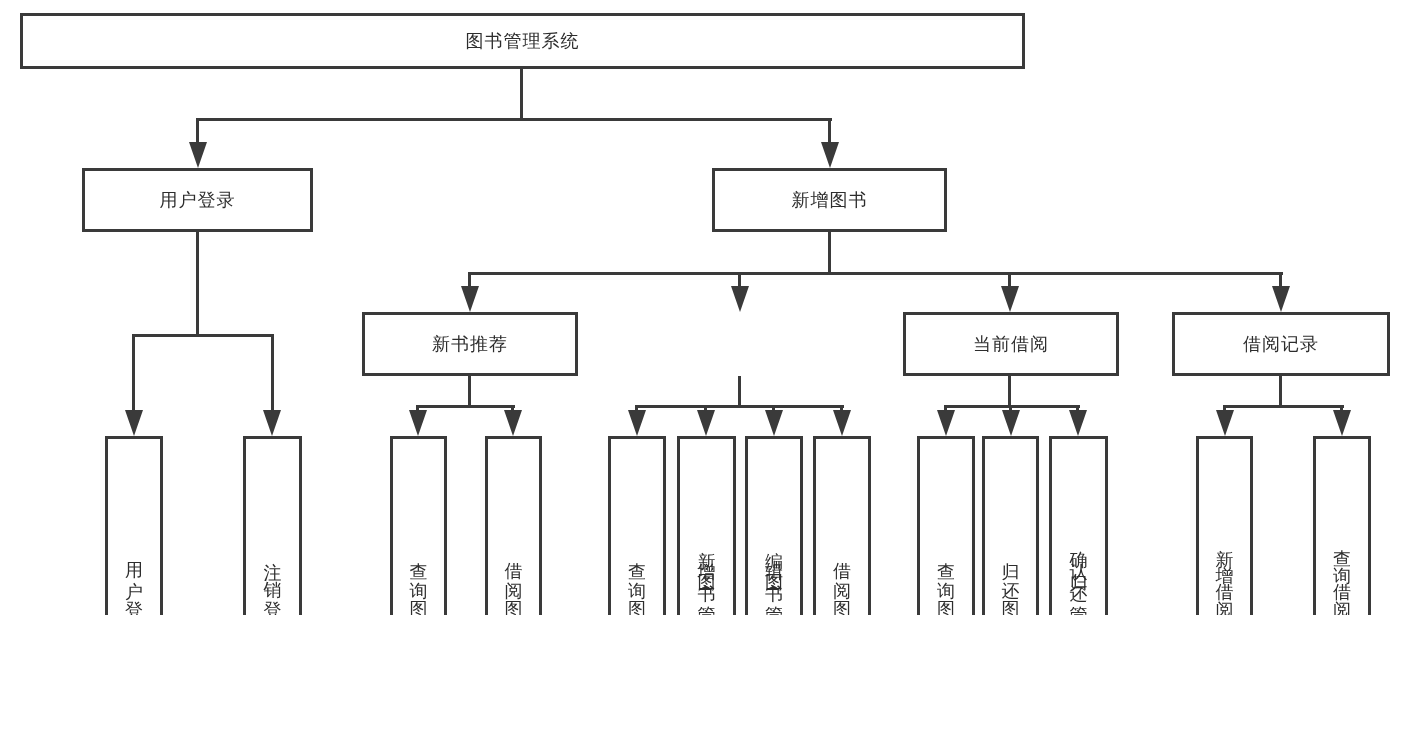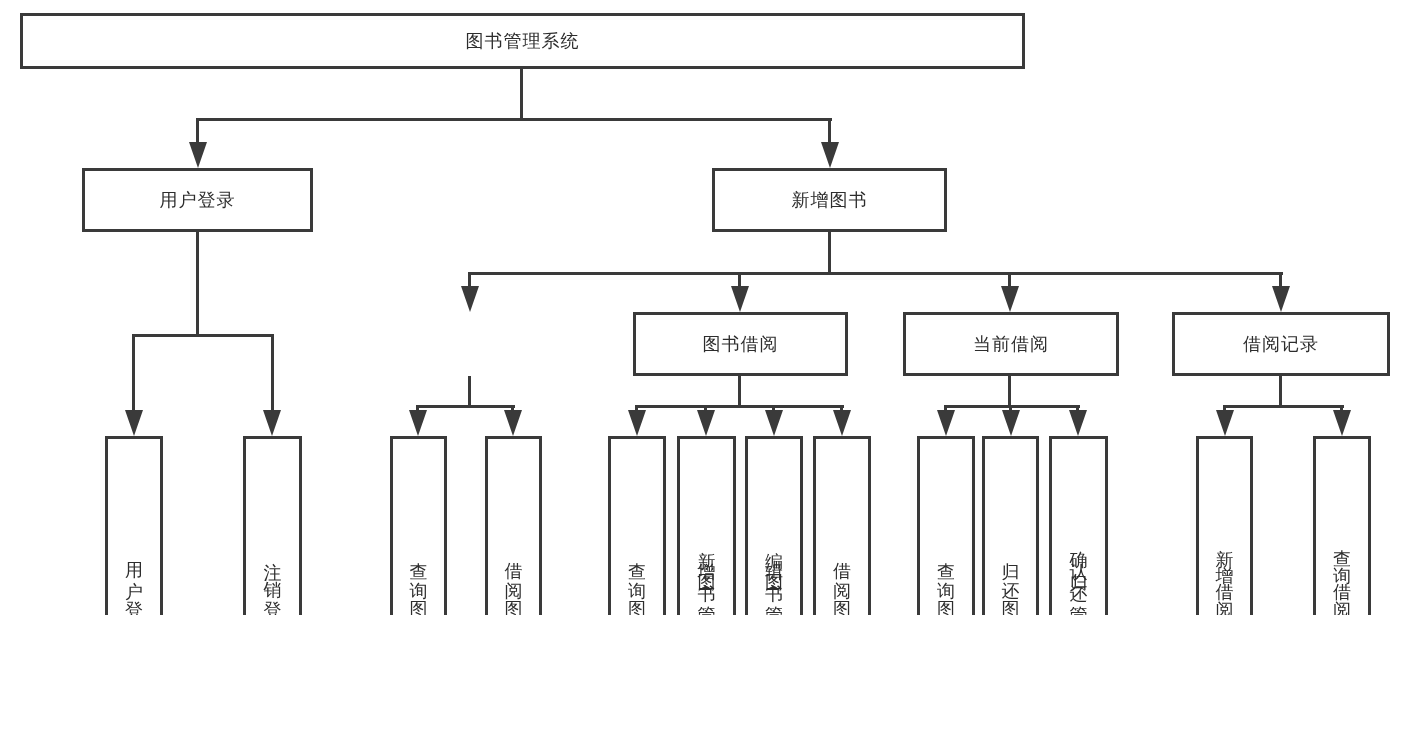--- a/index.html
+++ b/index.html
@@ -63,21 +63,21 @@
   <div class="h" style="left:468px;top:272px;width:815px;"></div>
   <div class="v" style="left:468px;top:272px;height:18px;"></div>
   <div class="arr" style="left:461px;top:286px;"></div>
   <div class="v" style="left:738px;top:272px;height:18px;"></div>
   <div class="arr" style="left:731px;top:286px;"></div>
   <div class="v" style="left:1008px;top:272px;height:18px;"></div>
   <div class="arr" style="left:1001px;top:286px;"></div>
   <div class="v" style="left:1279px;top:272px;height:18px;"></div>
   <div class="arr" style="left:1272px;top:286px;"></div>
 
-  <div class="node" style="left:633px;top:312px;width:215px;height:64px;">图书借阅</div>
+  <div class="node" style="left:362px;top:312px;width:216px;height:64px;">新书推荐</div>
   <div class="node" style="left:903px;top:312px;width:216px;height:64px;">当前借阅</div>
   <div class="node" style="left:1172px;top:312px;width:218px;height:64px;">借阅记录</div>
 
   <div class="v" style="left:468px;top:376px;height:32px;"></div>
   <div class="h" style="left:416px;top:405px;width:99px;"></div>
   <div class="v" style="left:416px;top:405px;height:11px;"></div>
   <div class="arr" style="left:409px;top:410px;"></div>
   <div class="v" style="left:511px;top:405px;height:11px;"></div>
   <div class="arr" style="left:504px;top:410px;"></div>
 

